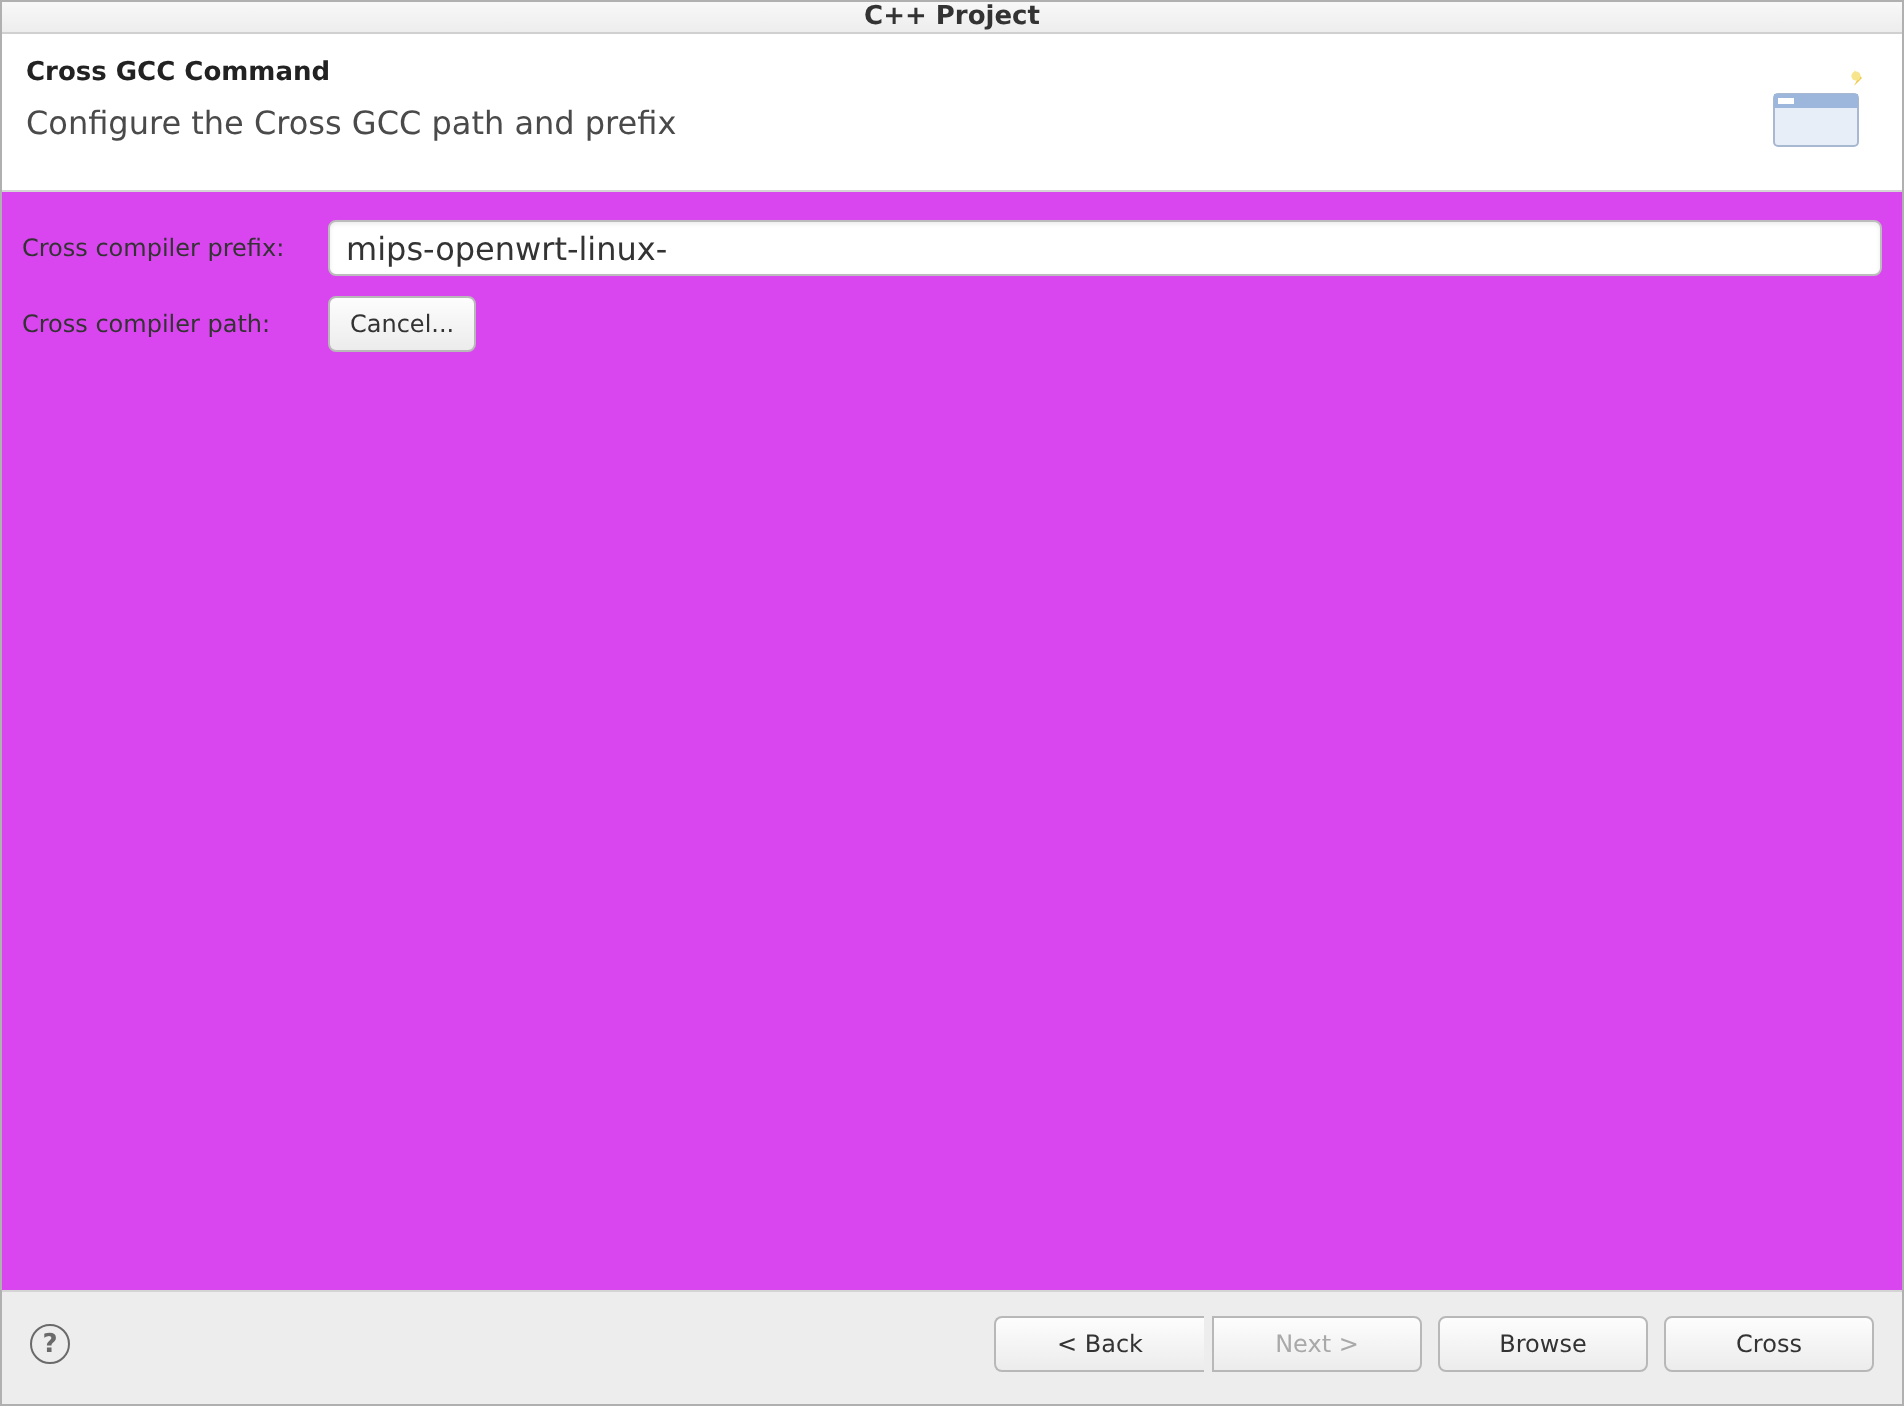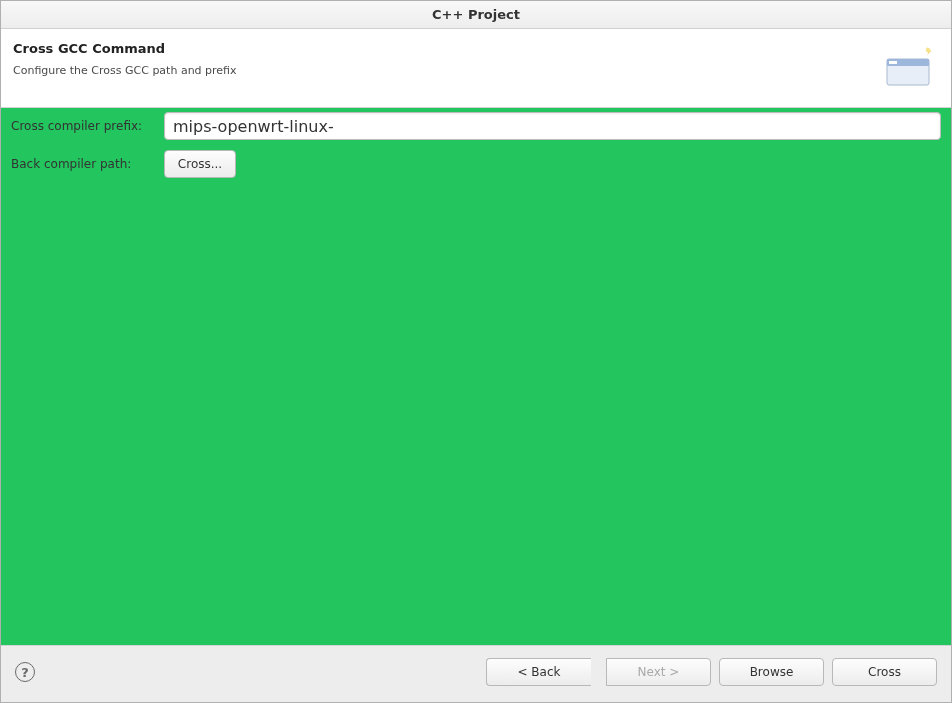--- a/index.html
+++ b/index.html
@@ -18,21 +18,21 @@
   }
   .window {
     width: 100%;
     height: 100%;
     display: flex;
     flex-direction: column;
     background: #ededed;
     border: 1px solid #b0b0b0;
   }
   .titlebar {
-    height: 28px;
+    height: 16px;
     background: linear-gradient(to bottom, #f8f8f8, #ededed);
     border-bottom: 1px solid #d0d0d0;
     display: flex;
     align-items: center;
     justify-content: center;
     font-weight: bold;
     font-size: 13px;
     color: #333;
   }
   .header {
@@ -44,32 +44,32 @@
     align-items: flex-start;
     min-height: 74px;
   }
   .header-text h1 {
     font-size: 13px;
     font-weight: bold;
     margin-bottom: 8px;
     color: #222;
   }
   .header-text p {
-    font-size: 11px;
+    font-size: 16px;
     color: #4a4a4a;
   }
   .header-icon {
     width: 52px;
     height: 52px;
     flex-shrink: 0;
   }
   .content {
     flex: 1;
-    background: #22c55e;
-    padding: 4px 10px;
+    background: #d946ef;
+    padding: 14px 10px;
   }
   .form-row {
     display: flex;
     align-items: center;
     margin-bottom: 10px;
     gap: 8px;
   }
   .form-label {
     width: 145px;
     text-align: left;
@@ -133,21 +133,21 @@
   }
   .footer-buttons .btn {
     min-width: 105px;
   }
   .btn.disabled {
     color: #a9a9a9;
     cursor: default;
   }
   .nav-pair {
     display: flex;
-    gap: 15px;
+    gap: 4px;
   }
   .nav-pair .btn:first-child {
     border-top-right-radius: 0;
     border-bottom-right-radius: 0;
     border-right: none;
   }
   .nav-pair .btn:last-child {
     border-top-left-radius: 0;
     border-bottom-left-radius: 0;
   }
@@ -178,22 +178,22 @@
   </div>
 
   <div class="content">
 
     <div class="form-row">
       <label class="form-label">Cross compiler prefix:</label>
       <input type="text" class="text-input" value="mips-openwrt-linux-" style="">
     </div>
 
     <div class="form-row">
-      <label class="form-label">Back compiler path:</label>
-      <button class="btn">Cross...</button>
+      <label class="form-label">Cross compiler path:</label>
+      <button class="btn">Cancel...</button>
     </div>
 
   </div>
 
   <div class="footer">
     <div class="help-btn">
       <span>?</span>
     </div>
     <div class="footer-buttons">
       <div class="nav-pair">

